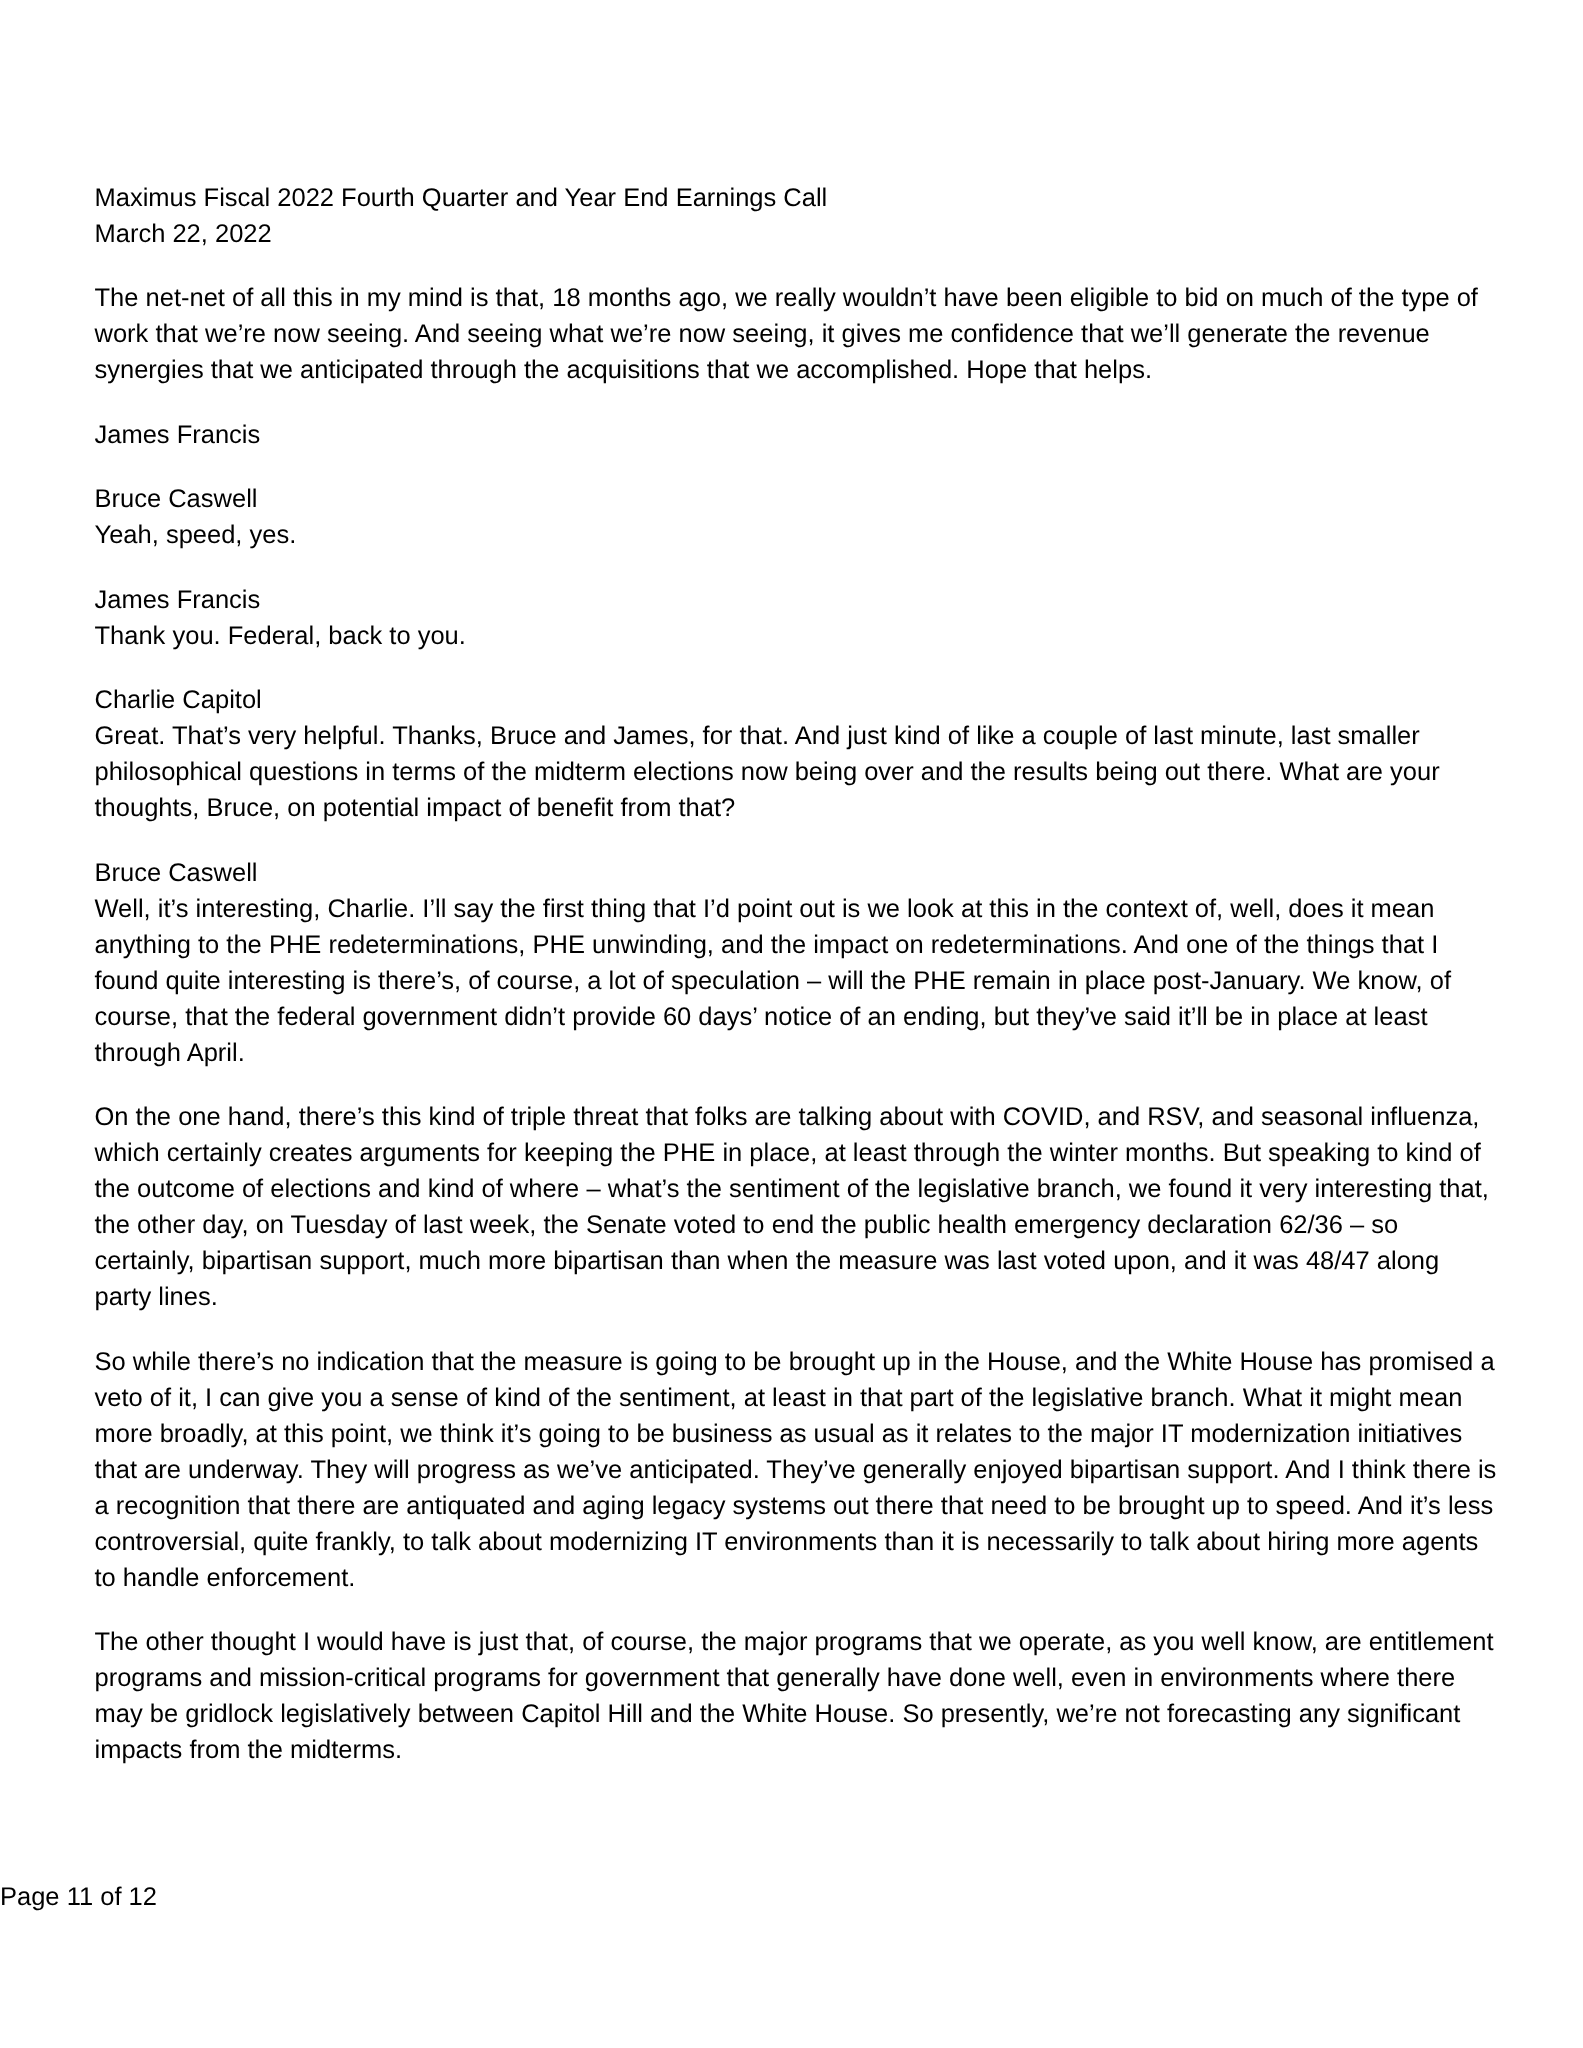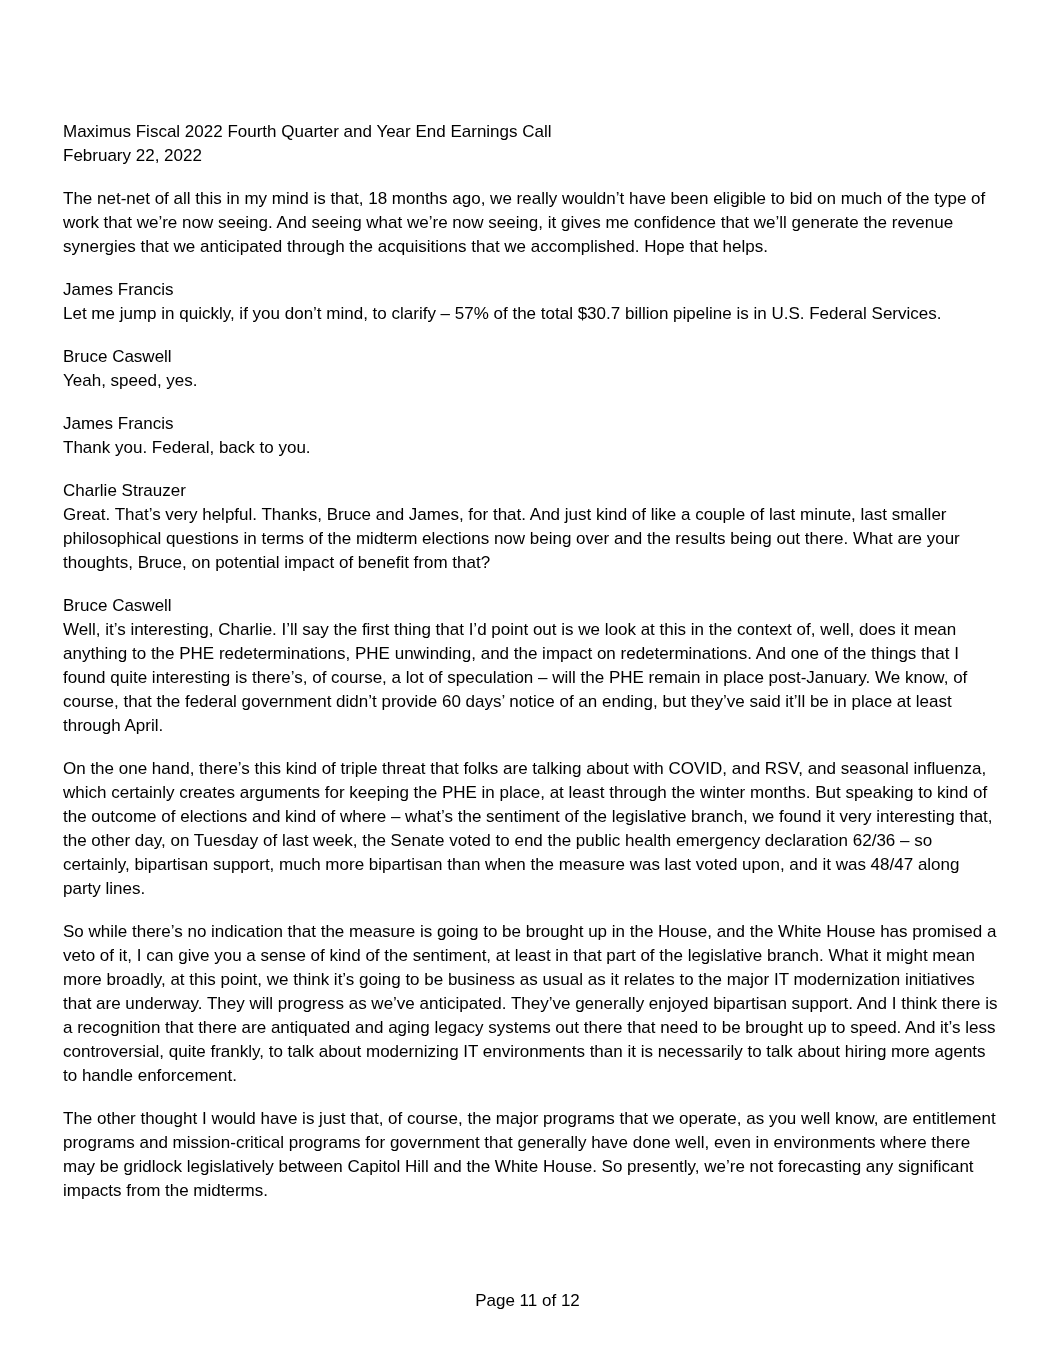--- a/index.html
+++ b/index.html
@@ -31,55 +31,53 @@
     font-weight: normal;
   }
   .para {
     font-weight: normal;
   }
   .doc-footer {
     position: absolute;
     left: 0;
     width: 1055px;
     top: 1253px;
-    text-align: center;
+    text-align: left;
     font-family: "Liberation Sans", sans-serif;
     font-size: 17px;
     line-height: 24px;
     color: #000000;
-    margin-top: 36px;
   }
 </style>
 </head>
 <body>
 
 <div class="page">
   <div class="content">
     <div class="block">
       <div>Maximus Fiscal 2022 Fourth Quarter and Year End Earnings Call</div>
-      <div>February 22, 2022</div>
+      <div>March 22, 2022</div>
     </div>
     <div id="transcript">
         <div class="block">
           <div class="para">The net-net of all this in my mind is that, 18 months ago, we really wouldn’t have been eligible to bid on much of the type of work that we’re now seeing. And seeing what we’re now seeing, it gives me confidence that we’ll generate the revenue synergies that we anticipated through the acquisitions that we accomplished. Hope that helps.</div>
         </div>
         <div class="block">
           <div class="speaker">James Francis</div>
-          <div class="para">Let me jump in quickly, if you don’t mind, to clarify – 57% of the total $30.7 billion pipeline is in U.S. Federal Services.</div>
         </div>
         <div class="block">
           <div class="speaker">Bruce Caswell</div>
           <div class="para">Yeah, speed, yes.</div>
         </div>
         <div class="block">
           <div class="speaker">James Francis</div>
           <div class="para">Thank you. Federal, back to you.</div>
         </div>
         <div class="block">
-          <div class="speaker">Charlie Strauzer</div>
+          <div class="speaker">Charlie Capitol</div>
           <div class="para">Great. That’s very helpful. Thanks, Bruce and James, for that. And just kind of like a couple of last minute, last smaller philosophical questions in terms of the midterm elections now being over and the results being out there. What are your thoughts, Bruce, on potential impact of benefit from that?</div>
         </div>
         <div class="block">
           <div class="speaker">Bruce Caswell</div>
           <div class="para">Well, it’s interesting, Charlie. I’ll say the first thing that I’d point out is we look at this in the context of, well, does it mean anything to the PHE redeterminations, PHE unwinding, and the impact on redeterminations. And one of the things that I found quite interesting is there’s, of course, a lot of speculation – will the PHE remain in place post-January. We know, of course, that the federal government didn’t provide 60 days’ notice of an ending, but they’ve said it’ll be in place at least through April.</div>
         </div>
         <div class="block">
           <div class="para">On the one hand, there’s this kind of triple threat that folks are talking about with COVID, and RSV, and seasonal influenza, which certainly creates arguments for keeping the PHE in place, at least through the winter months. But speaking to kind of the outcome of elections and kind of where – what’s the sentiment of the legislative branch, we found it very interesting that, the other day, on Tuesday of last week, the Senate voted to end the public health emergency declaration 62/36 – so certainly, bipartisan support, much more bipartisan than when the measure was last voted upon, and it was 48/47 along party lines.</div>
         </div>
         <div class="block">

